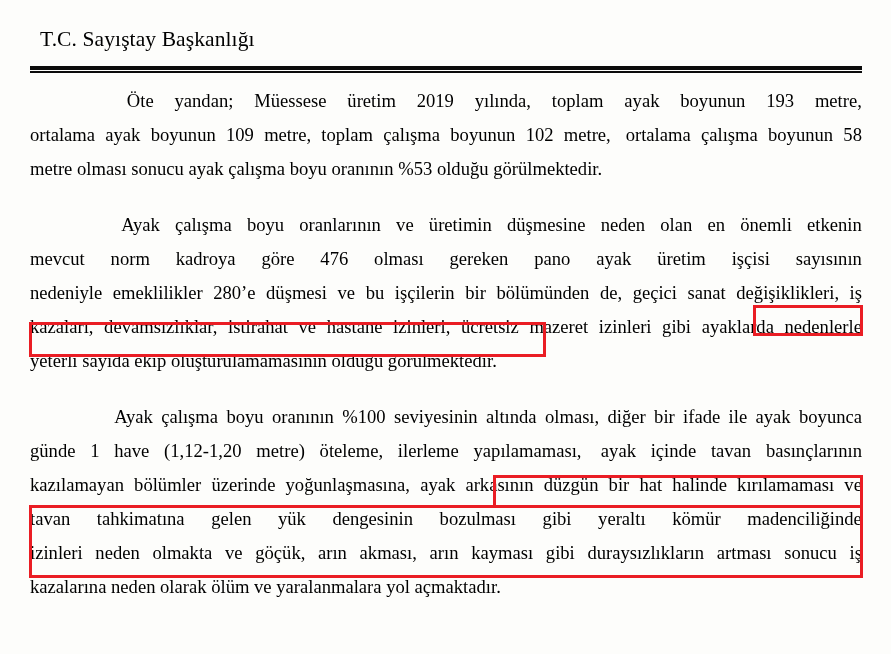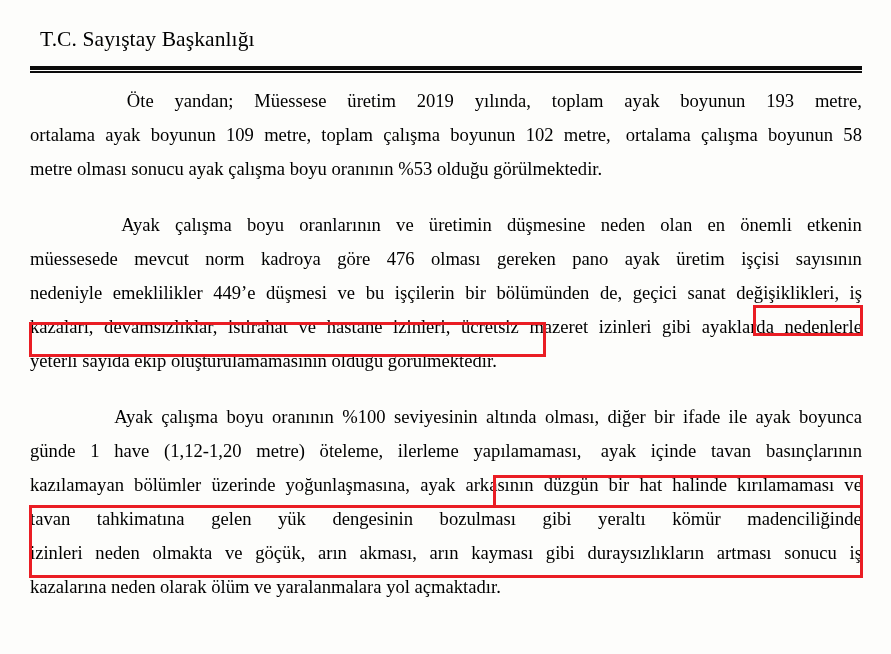--- a/index.html
+++ b/index.html
@@ -185,38 +185,37 @@
           <span class="w">ve</span>
           <span class="w">üretimin</span>
           <span class="w">düşmesine</span>
           <span class="w">neden</span>
           <span class="w">olan</span>
           <span class="w">en</span>
           <span class="w">önemli</span>
           <span class="w">etkenin</span>
         </span>
       <span class="ln j">
-          <span class="w">müessesede</span>
           <span class="w">mevcut</span>
           <span class="w">norm</span>
           <span class="w">kadroya</span>
           <span class="w">göre</span>
           <span class="w">476</span>
           <span class="w">olması</span>
           <span class="w">gereken</span>
           <span class="w">pano</span>
           <span class="w">ayak</span>
           <span class="w">üretim</span>
           <span class="w">işçisi</span>
           <span class="w">sayısının</span>
         </span>
       <span class="ln j">
           <span class="w">nedeniyle</span>
           <span class="w">emeklilikler</span>
-          <span class="w">449’e</span>
+          <span class="w">280’e</span>
           <span class="w">düşmesi</span>
           <span class="w">ve</span>
           <span class="w">bu</span>
           <span class="w">işçilerin</span>
           <span class="w">bir</span>
           <span class="w">bölümünden</span>
           <span class="w">de,</span>
           <span class="w">geçici</span>
           <span class="w">sanat</span>
           <span class="w">değişiklikleri,</span>

